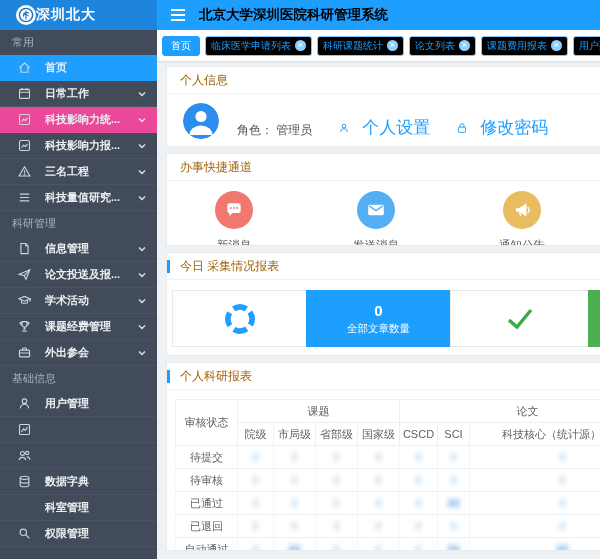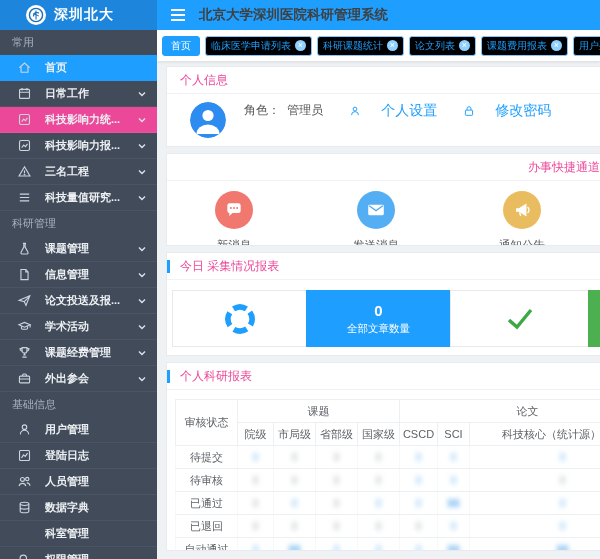--- a/index.html
+++ b/index.html
@@ -2,25 +2,25 @@
 <html><head>
 <meta charset="utf-8">
 <style>
   * { margin:0; padding:0; box-sizing:border-box; }
   html,body { width:600px; height:559px; overflow:hidden; }
   body { font-family:"Liberation Sans","DejaVu Sans",sans-serif; }
   .app { position:relative; width:600px; height:559px; overflow:hidden; background:#eff2f5; }
 
   
   .header { position:absolute; top:0; left:0; right:0; height:30px; background:#1E9FFF; display:flex; align-items:stretch; z-index:5; }
-  .logo { width:157px; flex:none; background:#1d85dc; display:flex; align-items:center; padding-left:26px; gap:8px; }
+  .logo { width:157px; flex:none; background:#1d85dc; display:flex; align-items:center; padding-left:16px; }
   .logo-badge { width:20px; height:20px; border-radius:50%; background:#fff; display:flex; align-items:center; justify-content:center; flex:none; }
   .logo-text { color:#fff; font-size:14px; font-weight:bold; letter-spacing:1px; white-space:nowrap; }
   .burger { width:42px; display:flex; align-items:center; justify-content:center; cursor:pointer; }
-  .head-title { color:#404040; font-size:13.5px; font-weight:bold; line-height:30px; white-space:nowrap; }
+  .head-title { color:#000000; font-size:13.5px; font-weight:bold; line-height:30px; white-space:nowrap; }
 
   
   .sidebar { position:absolute; top:30px; left:0; width:157px; bottom:0; background:#414b5a; overflow:hidden; z-index:4; }
   .side-label { height:25px; line-height:25px; padding-left:12px; color:#a9b2bd; font-size:11px;border-radius:11px; }
   .side-item { height:26px; display:flex; align-items:center; padding:0 10px 0 17px; color:#edf0f3; font-size:11px; font-weight:bold; border-bottom:1px solid rgba(255,255,255,.055); cursor:pointer; }
   .side-item .si { width:15px; height:15px; margin-right:13px; color:#ccd5de; flex:none; }
   .side-item .si svg { width:15px; height:15px; display:block; }
   .side-item .st { flex:1; white-space:nowrap; overflow:hidden; }
   .side-item.active { background:#1E9FFF; border-bottom-color:transparent; }
   .side-item.hl { background:#ec4899; }
@@ -28,28 +28,28 @@
 
   
   .main { position:absolute; left:157px; top:30px; right:0; bottom:0; }
   .tabbar { height:31px; background:#fff; display:flex; align-items:center; padding-left:5px; gap:5px; box-shadow:0 1px 3px rgba(0,0,0,.10); position:relative; z-index:3; overflow:hidden; }
   .tab { height:20px; display:flex; align-items:center; font-size:10px; color:#1E9FFF; border:1px solid #7fc7fd; border-radius:3px; padding:0 5px; gap:4px; white-space:nowrap; cursor:pointer; flex:none; background:#000000; }
   .tab.active { background:#1E9FFF; color:#fff; border-color:#1E9FFF; padding:0 8px; }
   .tab-close { width:11px; height:11px; border-radius:50%; background:#8ed0ff; color:#fff; font-size:9px; line-height:10px; text-align:center; flex:none; }
 
   .content { position:absolute; top:31px; left:0; right:0; bottom:0; overflow:hidden; padding:5px 0 0 9px; }
   .card { background:#fff; margin-bottom:6px; border:1px solid #e7ebee; border-right:none; overflow:hidden; }
-  .card-h { height:27px; line-height:26px; padding-left:13px; font-size:12px; color:#ec4899; border-bottom:1px solid #f0f2f4; position:relative; white-space:nowrap; }
+  .card-h { height:27px; line-height:26px; padding-left:13px; font-size:12px; color:#a16207; border-bottom:1px solid #f0f2f4; position:relative; white-space:nowrap; }
   .card-h.accent::before { content:""; position:absolute; left:0; top:7px; width:3px; height:13px; background:#1E9FFF; }
 
   
-  .pi-body { display:flex; align-items:flex-start; padding:8px 23px; height:53px;font-family:Liberation Mono, monospace; }
+  .pi-body { display:flex; align-items:flex-end; padding:8px 16px; height:53px; }
   .avatar { width:36px; height:36px; border-radius:50%; overflow:hidden; flex:none; margin-right:18px; }
   .role { font-size:12px; color:#555; margin-right:26px; white-space:nowrap; }
-  .pi-link { display:flex; align-items:center; gap:20px; color:#1E9FFF; font-size:14px; margin-right:26px; cursor:pointer; white-space:nowrap; }
+  .pi-link { display:flex; align-items:center; gap:12px; color:#1E9FFF; font-size:17px; margin-right:26px; cursor:pointer; white-space:nowrap; }
   .pi-link svg { width:12px; height:12px; }
 
   
   .ch-body { display:flex; justify-content:space-between; padding:10px 55px 12px 48px; }
   .ch-item { display:flex; flex-direction:column; align-items:center; gap:9px; cursor:pointer; }
   .ch-circle { width:38px; height:38px; border-radius:50%; display:flex; align-items:center; justify-content:center; }
   .ch-label { font-size:11.5px; color:#555; white-space:nowrap; }
 
   
   .today-body { padding:10px 0 10px 6px; display:flex; }
@@ -159,31 +159,20 @@
         </span>
         <span class="st">科技量值研究...</span>
         <svg class="chev" viewBox="0 0 10 10">
           <path d="M2 3.5 L5 6.5 L8 3.5" fill="none" stroke="currentColor" stroke-width="1.4"></path>
         </svg>
       </div>
       <div class="side-label">科研管理</div>
       <div class="side-item">
         <span class="si">
           <svg class="" viewBox="0 0 16 16" fill="none" stroke="currentColor" stroke-width="1.2">
-            <path d="M6.4 2.5 h3.2 M7.3 2.5 v3.9 l-3 5.6 a1.2 1.2 0 0 0 1.1 1.8 h5.2 a1.2 1.2 0 0 0 1.1-1.8 l-3-5.6 V2.5"></path>
-          </svg>
-        </span>
-        <span class="st">课题管理</span>
-        <svg class="chev" viewBox="0 0 10 10">
-          <path d="M2 3.5 L5 6.5 L8 3.5" fill="none" stroke="currentColor" stroke-width="1.4"></path>
-        </svg>
-      </div>
-      <div class="side-item">
-        <span class="si">
-          <svg class="" viewBox="0 0 16 16" fill="none" stroke="currentColor" stroke-width="1.2">
             <path d="M4.2 2.6 h5.2 l2.4 2.6 v8.2 H4.2 Z"></path>
             <path d="M9.4 2.6 v2.6 h2.4"></path>
           </svg>
         </span>
         <span class="st">信息管理</span>
         <svg class="chev" viewBox="0 0 10 10">
           <path d="M2 3.5 L5 6.5 L8 3.5" fill="none" stroke="currentColor" stroke-width="1.4"></path>
         </svg>
       </div>
       <div class="side-item">
@@ -244,31 +233,29 @@
         </span>
         <span class="st">用户管理</span>
       </div>
       <div class="side-item">
         <span class="si">
           <svg class="" viewBox="0 0 16 16" fill="none" stroke="currentColor" stroke-width="1.2">
             <rect x="2.7" y="2.7" width="10.6" height="10.6" rx="1"></rect>
             <path d="M4.8 10.6 L7 7.4 L8.8 9 L11.3 5.4"></path>
           </svg>
         </span>
-        <span class="st">登陆日志</span>
       </div>
       <div class="side-item">
         <span class="si">
           <svg class="" viewBox="0 0 16 16" fill="none" stroke="currentColor" stroke-width="1.2">
             <circle cx="5.8" cy="5.8" r="2.1"></circle>
             <path d="M2.2 12.8 a3.7 3.7 0 0 1 7.2 0 M10.4 9.4 a3.4 3.4 0 0 1 3.4 3.2"></path>
             <circle cx="10.9" cy="5.4" r="1.8"></circle>
           </svg>
         </span>
-        <span class="st">人员管理</span>
       </div>
       <div class="side-item">
         <span class="si">
           <svg class="" viewBox="0 0 16 16" fill="none" stroke="currentColor" stroke-width="1.2">
             <ellipse cx="8" cy="4.1" rx="4.6" ry="1.7"></ellipse>
             <path d="M3.4 4.1 v7.8 c0 .9 2.1 1.7 4.6 1.7 s4.6-.8 4.6-1.7 V4.1 M3.4 8 c0 .9 2.1 1.7 4.6 1.7 s4.6-.8 4.6-1.7"></path>
           </svg>
         </span>
         <span class="st">数据字典</span>
       </div>
@@ -341,21 +328,21 @@
           <span class="pi-link">
             <svg viewBox="0 0 16 16">
                 <rect x="3.2" y="6.8" width="9.6" height="7" rx="1" fill="none" stroke="#1E9FFF" stroke-width="1.3"></rect>
                 <path d="M5.3 6.8 V5 a2.7 2.7 0 0 1 5.4 0 v1.8" fill="none" stroke="#1E9FFF" stroke-width="1.3"></path>
               </svg>
             <span>修改密码</span>
           </span>
         </div>
       </div>
 
-      <div class="card" style="height:93px;text-align:right;">
+      <div class="card" style="height:93px;">
         <div class="card-h">办事快捷通道</div>
         <div class="ch-body" id="channels">
             <div class="ch-item">
               <span class="ch-circle" style="background:#F0786F">
                 <svg width="20" height="20" viewBox="0 0 18 18">
                   <path d="M3 5 a2 2 0 0 1 2-2 h8 a2 2 0 0 1 2 2 v4.6 a2 2 0 0 1 -2 2 h-5.4 L4.8 14.4 v-2.8 H5 a2 2 0 0 1 -2-2 Z" fill="#fff"></path>
                   <circle cx="6.2" cy="7.3" r=".9" fill="#F0786F"></circle>
                   <circle cx="9" cy="7.3" r=".9" fill="#F0786F"></circle>
                   <circle cx="11.8" cy="7.3" r=".9" fill="#F0786F"></circle>
                 </svg>

